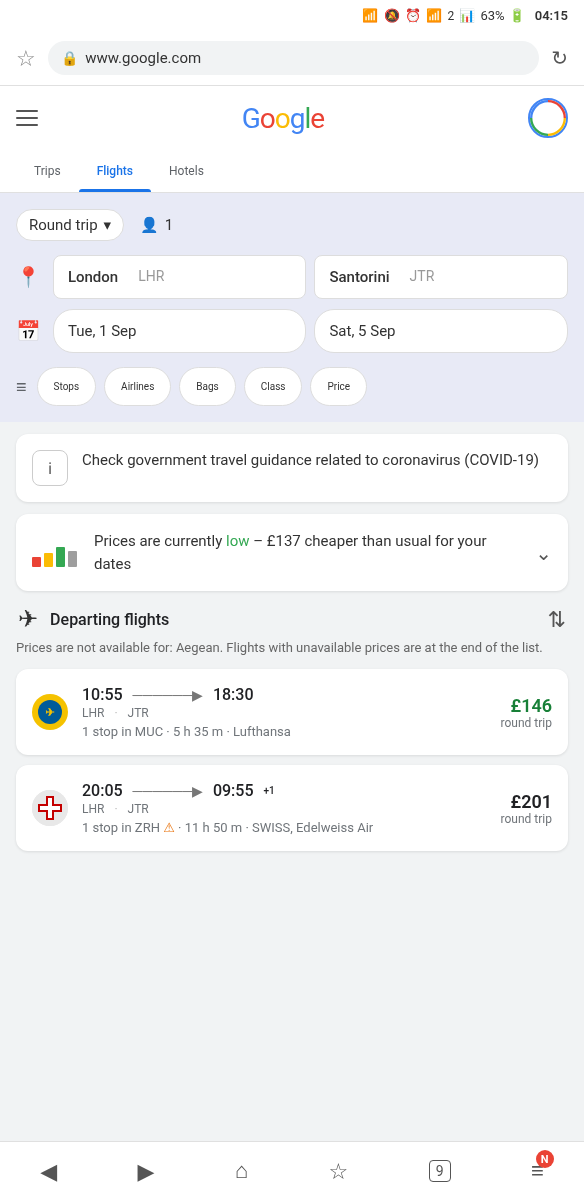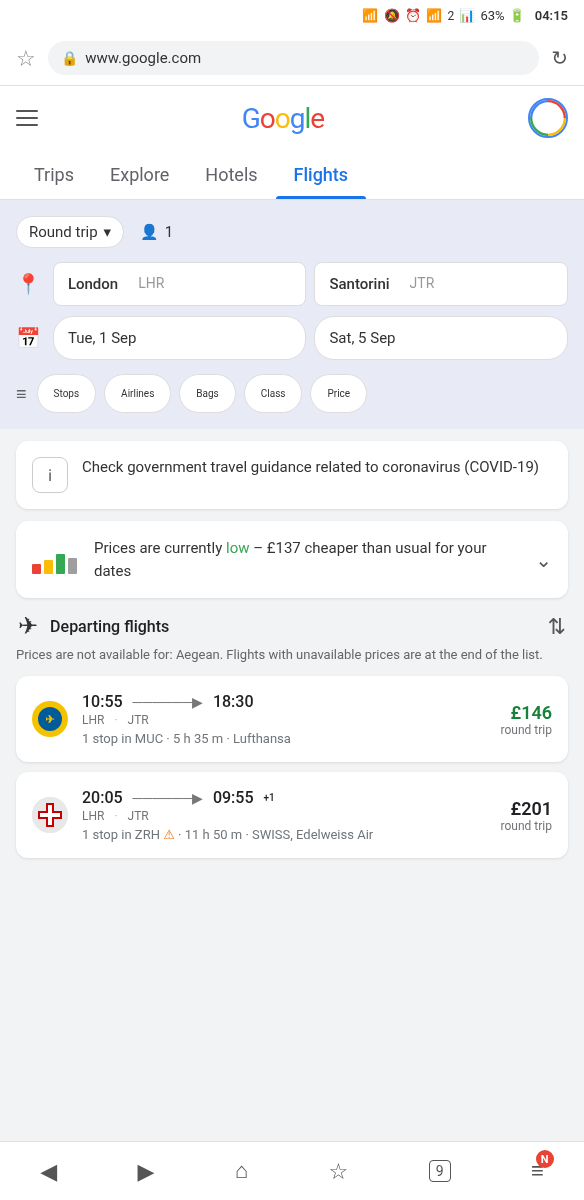--- a/index.html
+++ b/index.html
@@ -84,21 +84,21 @@
 
     
     .nav-tabs {
       background: white;
       display: flex;
       border-bottom: 1px solid #e0e0e0;
       padding: 0 16px;
     }
     .nav-tab {
       padding: 14px 18px;
-      font-size: 18px;
+      font-size: 12px;
       color: #5f6368;
       cursor: pointer;
       position: relative;
       white-space: nowrap;
     }
     .nav-tab.active {
       color: #1a73e8;
       font-weight: 500;
     }
     .nav-tab.active::after {
@@ -409,23 +409,22 @@
       <path d="M1 19 A18 18 0 0 1 19 1" stroke="#4285f4" stroke-width="3" fill="none"></path>
       <path d="M19 1 A18 18 0 0 1 37 19" stroke="#ea4335" stroke-width="3" fill="none"></path>
       <path d="M37 19 A18 18 0 0 1 19 37" stroke="#fbbc05" stroke-width="3" fill="none"></path>
       <path d="M19 37 A18 18 0 0 1 1 19" stroke="#34a853" stroke-width="3" fill="none"></path>
     </svg>
   </div>
 </div>
 
 <div class="nav-tabs">
   <div class="nav-tab">Trips</div>
-  <div class="nav-tab">Explore</div>
+  <div class="nav-tab active">Flights</div>
   <div class="nav-tab">Hotels</div>
-  <div class="nav-tab active">Flights</div>
 </div>
 
 <div class="search-panel">
 
   <div class="trip-options">
     <div class="trip-selector">
       <span>Round trip</span>
       <span>▾</span>
     </div>
     <div class="passengers">

